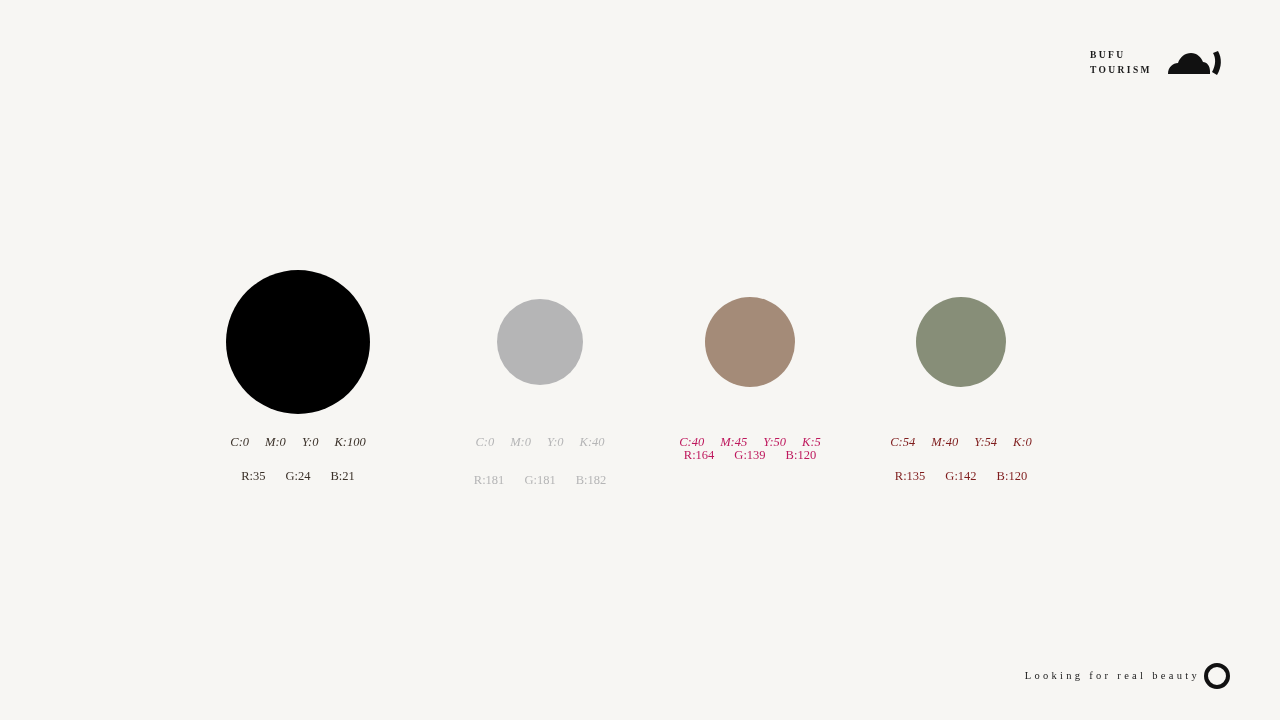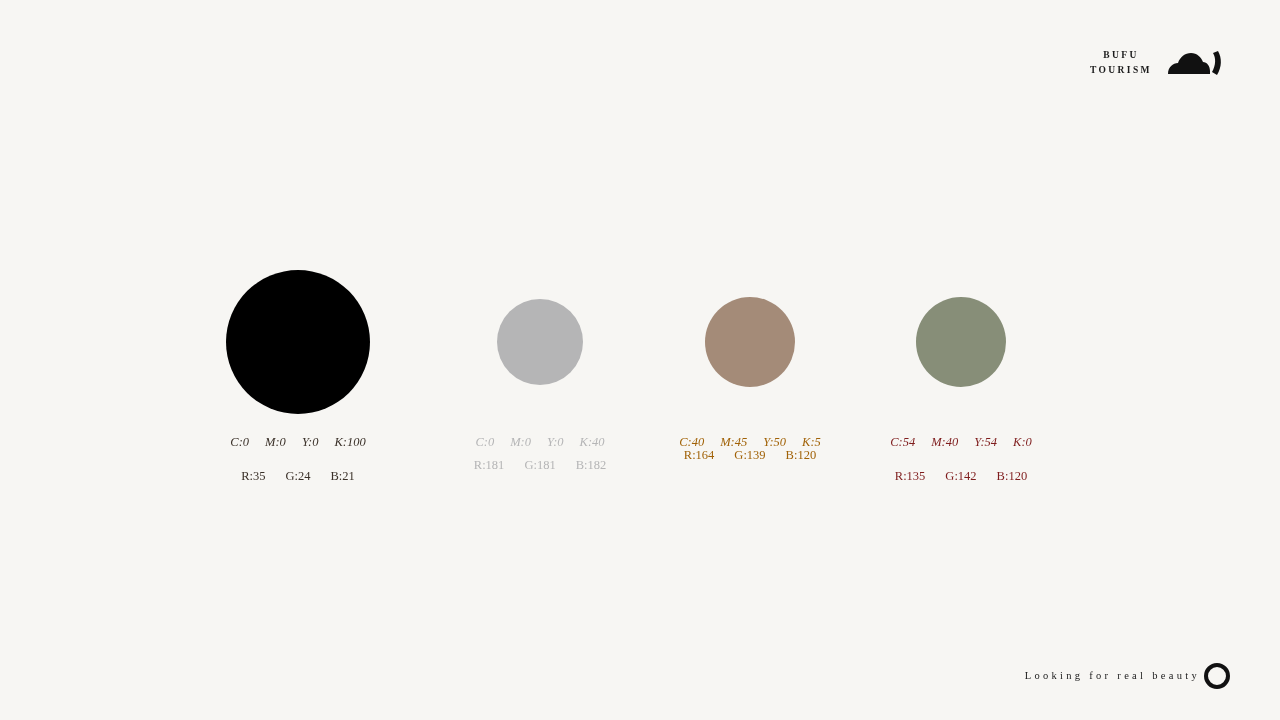--- a/index.html
+++ b/index.html
@@ -20,21 +20,21 @@
   .brand-lockup {
     position:absolute;
     top:48px; right:56px;
     display:flex;
     align-items:center;
     gap:14px;
   }
   .brand-wordmark {
     display:flex;
     flex-direction:column;
-    align-items:center;
+    align-items:flex-start;
     gap:5px;
   }
   .brand-line {
     font-family:"Liberation Serif", serif;
     font-weight:bold;
     font-size:9.5px;
     letter-spacing:2.4px;
     color:#1b1b1b;
     line-height:1;
     white-space:nowrap;
@@ -138,32 +138,32 @@
       <div style="height: 144px; display: flex; align-items: center; justify-content: center;">
         <div class="swatch-disc" style="width: 86px; height: 86px; background: rgb(181, 181, 182);"></div>
       </div>
       <div class="swatch-codes" style="color: rgb(181, 181, 182);">
         <div class="code-row cmyk" style="margin-top: 22px;">
           <span>C:0</span>
           <span>M:0</span>
           <span>Y:0</span>
           <span>K:40</span>
         </div>
-        <div class="code-row rgb" style="margin-top: 10px;">
+        <div class="code-row rgb" style="margin-top: 25px;">
           <span>R:181</span>
           <span>G:181</span>
           <span>B:182</span>
         </div>
       </div>
     </div>
   <div class="swatch" style="left: 630px; width: 240px;">
       <div style="height: 144px; display: flex; align-items: center; justify-content: center;">
         <div class="swatch-disc" style="width: 90px; height: 90px; background: rgb(164, 139, 120);"></div>
       </div>
-      <div class="swatch-codes" style="color: #a16207;">
+      <div class="swatch-codes" style="color: #be185d;">
         <div class="code-row cmyk" style="margin-top: 22px;">
           <span>C:40</span>
           <span>M:45</span>
           <span>Y:50</span>
           <span>K:5</span>
         </div>
         <div class="code-row rgb" style="">
           <span>R:164</span>
           <span>G:139</span>
           <span>B:120</span>

